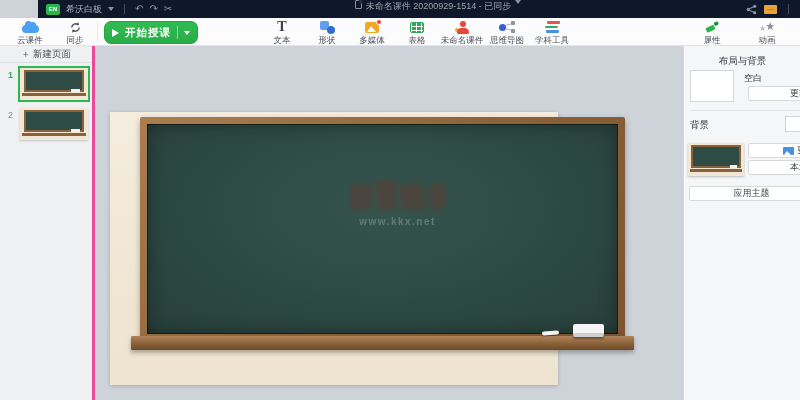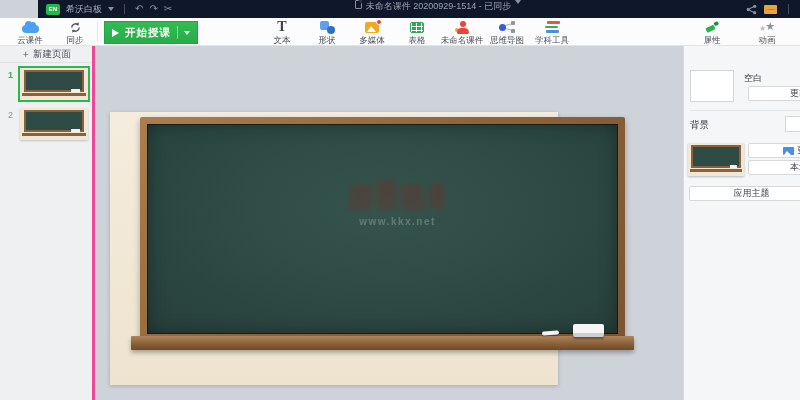--- a/index.html
+++ b/index.html
@@ -33,21 +33,21 @@
   .tool-item { position:absolute; top:2px; width:44px; height:25px; display:flex; flex-direction:column;
                align-items:center; justify-content:space-between; cursor:default; }
   .tool-item .lab { font-size:8.5px; color:#4a4e57; white-space:nowrap; line-height:9px; }
   .tool-item .ic { height:14px; display:flex; align-items:center; justify-content:center; }
   .cloud { position:relative; width:17px; height:8px; background:#4aa0f5; border-radius:5px; top:2px; }
   .cloud::before { content:""; position:absolute; left:3px; top:-4px; width:7px; height:7px; background:#4aa0f5; border-radius:50%; }
   .cloud::after { content:""; position:absolute; left:8px; top:-3px; width:6px; height:6px; background:#4aa0f5; border-radius:50%; }
   .vdiv { position:absolute; top:4px; width:1px; height:20px; background:#e6e7e9; }
 
   .start-btn { position:absolute; left:104px; top:3px; height:23px; display:flex; align-items:center;
-               background:linear-gradient(#31bb53,#28ad48); border-radius:0; color:#fff; padding:0 7px; gap:6px; border:1px solid #24a341; }
+               background:linear-gradient(#31bb53,#28ad48); border-radius:7px; color:#fff; padding:0 7px; gap:6px; border:1px solid #24a341; }
   .play { width:0; height:0; border-top:4px solid transparent; border-bottom:4px solid transparent; border-left:7px solid #fff; }
   .start-label { font-size:10.5px; font-weight:bold; letter-spacing:1px; }
   .start-sep { width:1px; height:13px; background:rgba(255,255,255,.45); }
   .caret-w { width:0; height:0; border-left:3.5px solid transparent; border-right:3.5px solid transparent; border-top:4px solid #fff; }
 
   
   .ic-text { font-family:"Liberation Serif", serif; font-size:14px; font-weight:bold; color:#3d424d; line-height:14px; }
   .ic-shape { position:relative; width:15px; height:14px; }
   .ic-shape .sq { position:absolute; left:0; top:1px; width:9px; height:9px; background:#5e9ff0; border-radius:2px 2px 0 2px; }
   .ic-shape .ci { position:absolute; right:0; bottom:0; width:8px; height:8px; background:#2f6fd0; border-radius:50%; }
@@ -322,20 +322,21 @@
         </div>
       </div>
       <div class="tray"></div>
       <div class="chalk"></div>
       <div class="eraser"></div>
     </div>
   </div>
 
   <div class="rpanel">
     <div class="notch"></div>
+    <div class="rp-title">布局与背景</div>
 
     <div class="layout-thumb"></div>
     <span class="blank-lab">空白</span>
     <div class="rp-btn" style="left:64px; top:40px; width:120px;">
       <span>更改布局</span>
     </div>
 
     <div class="rp-div"></div>
     <span class="bg-lab">背景</span>
     <div class="swatch"></div>

